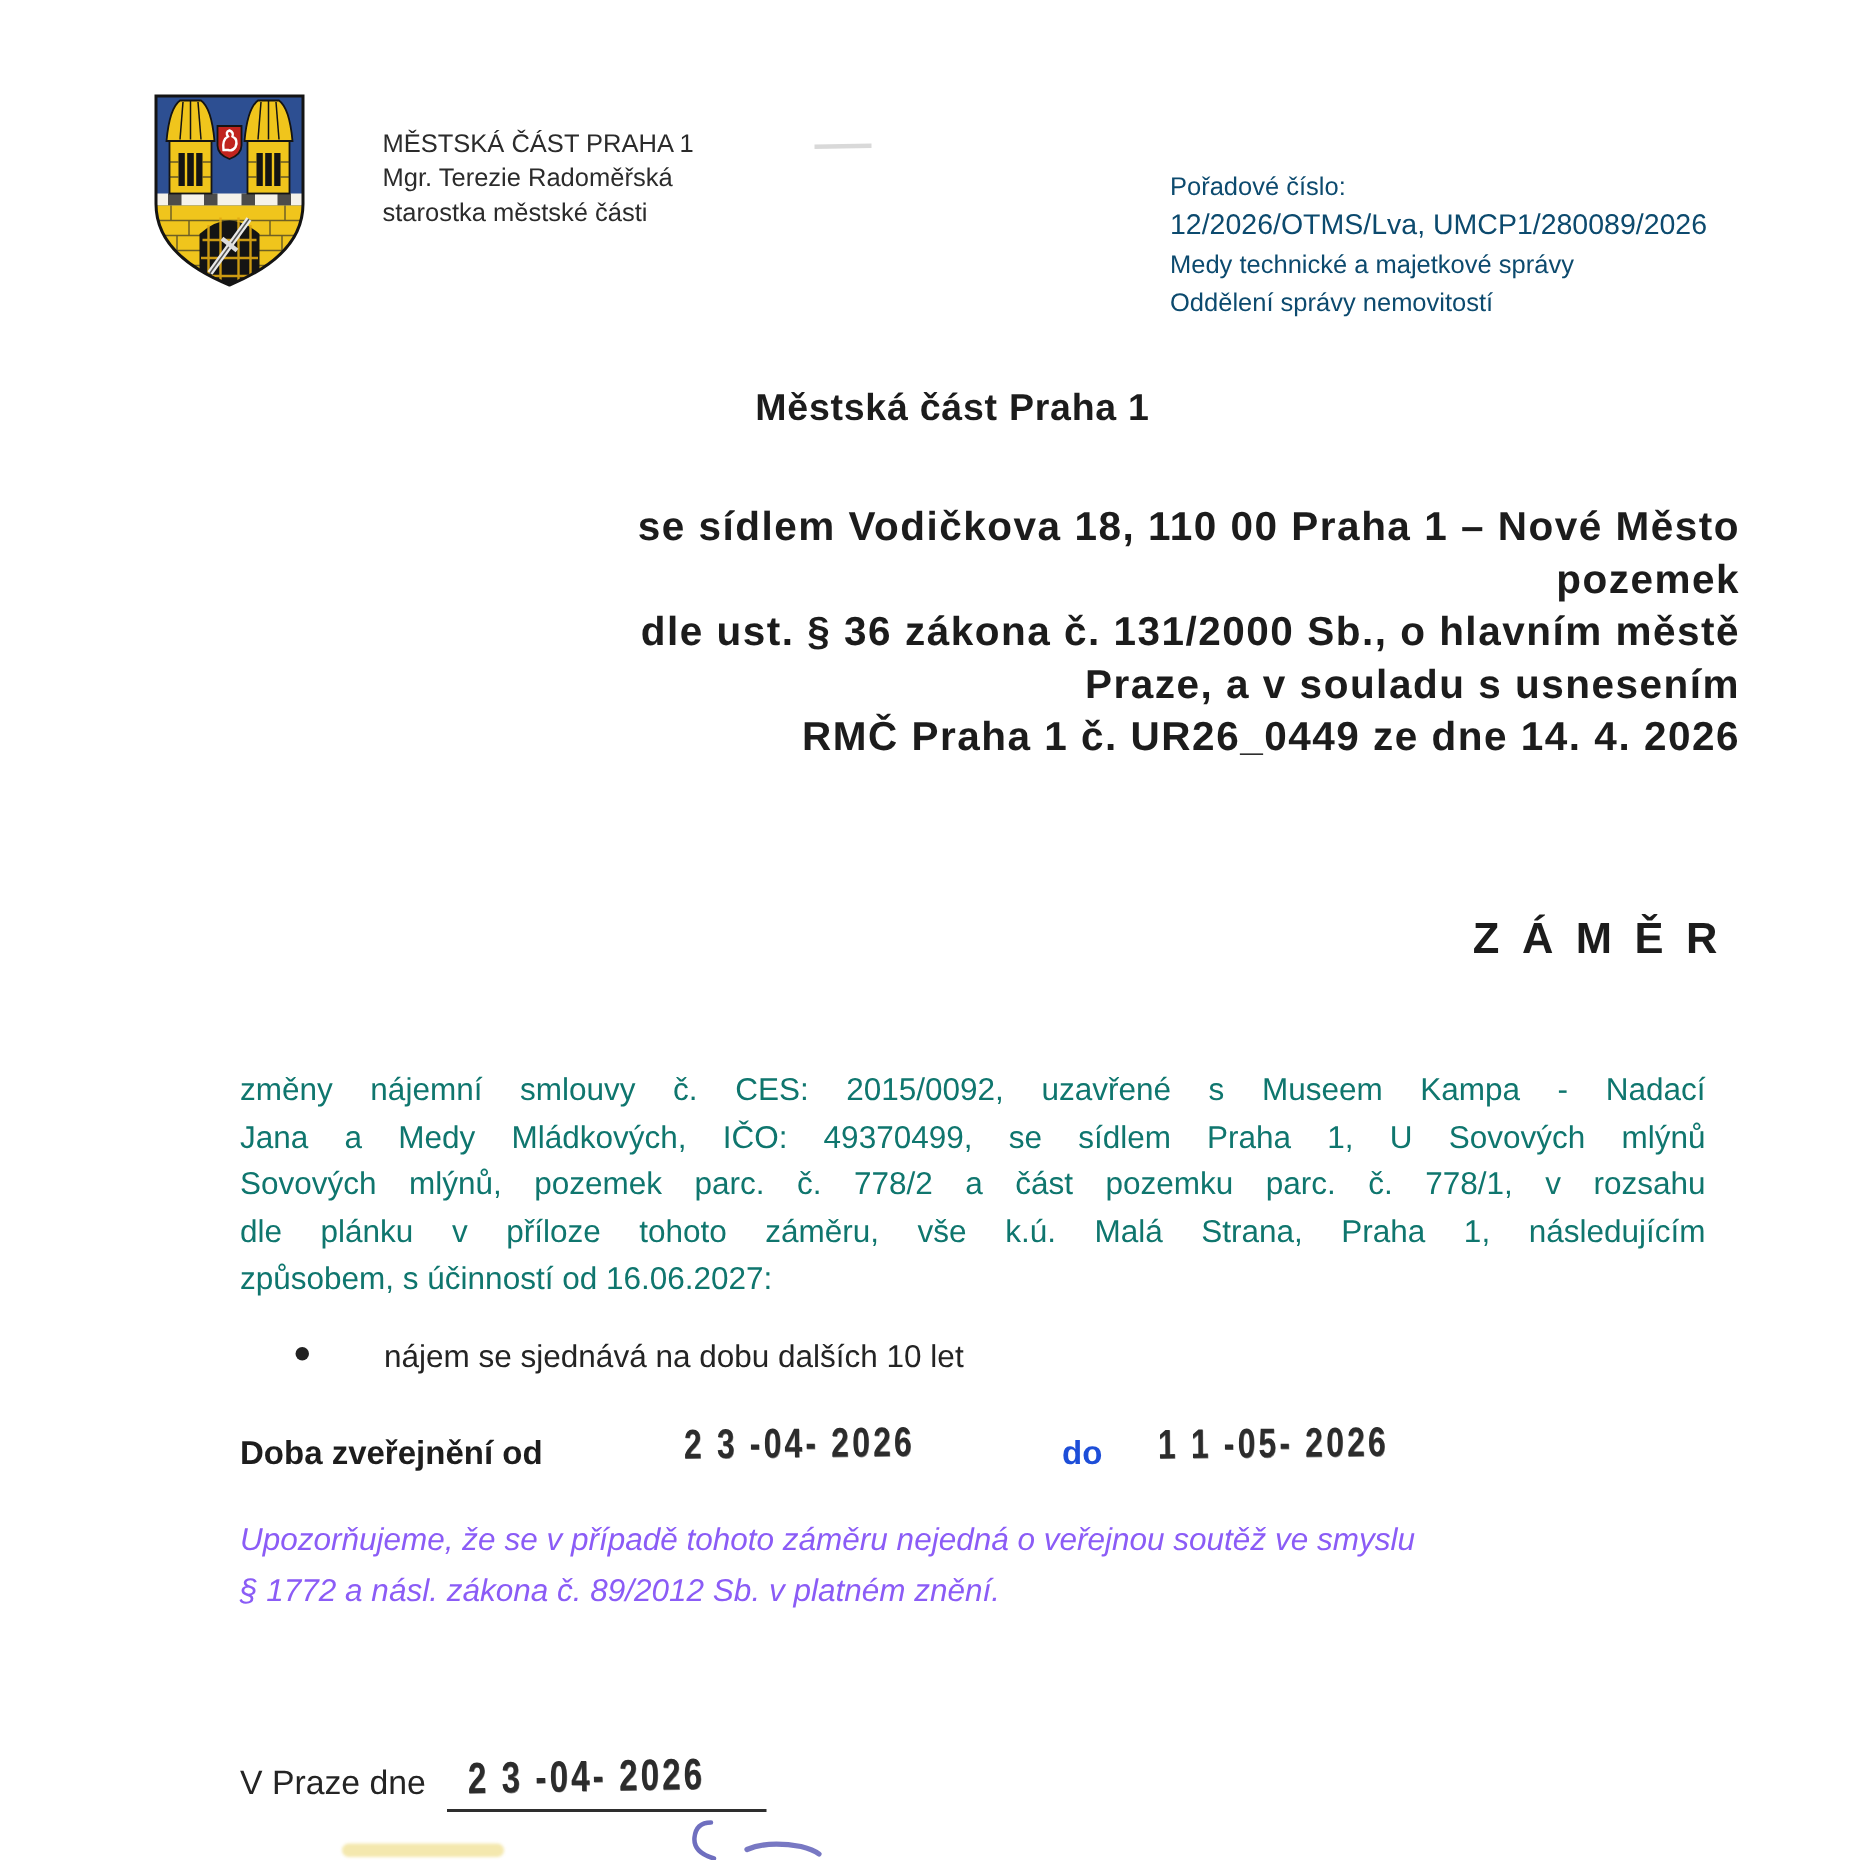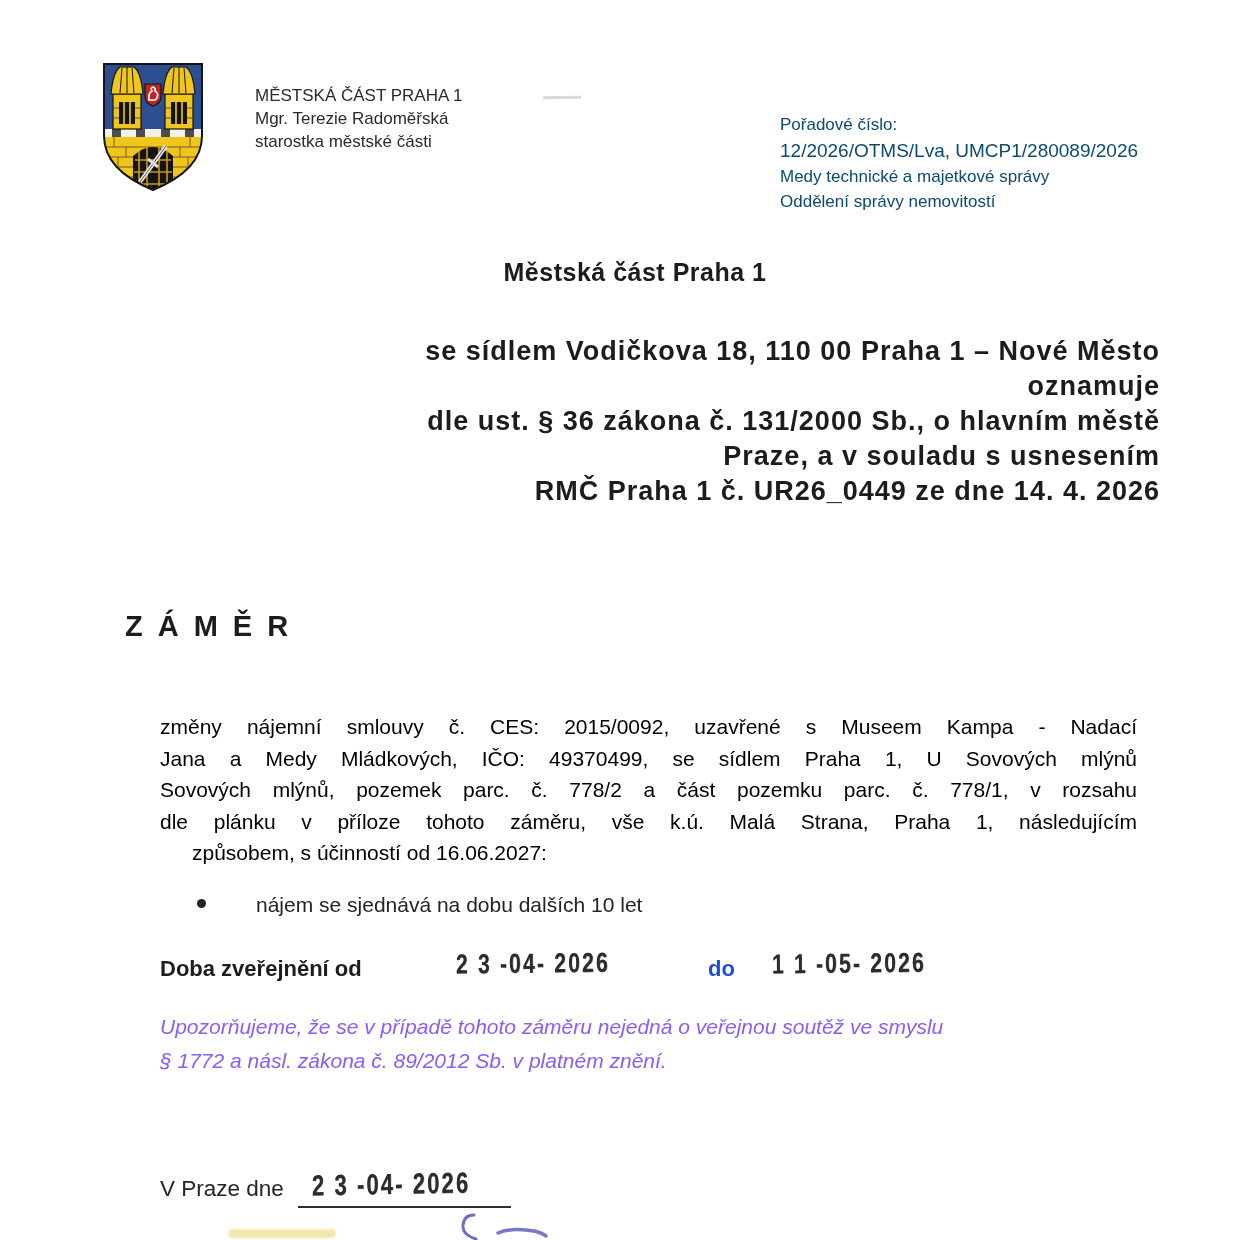--- a/index.html
+++ b/index.html
@@ -19,28 +19,28 @@
   .hdr-right .ref-number { font-size:19px; line-height:27px; }
   .hdr-right .ref-dept, .hdr-right .ref-unit { font-size:17px; line-height:25px; }
 
   .scan-artifact { left:543px; top:96px; width:38px; height:3px; background:#b9b9b9; opacity:.55; transform:rotate(-1deg); }
 
   
   .title-block { left:110px; top:258px; width:1050px; text-align:center; font-weight:700; color:#1c1c1c; }
   .title-line1 { font-size:25px; letter-spacing:.5px; margin-bottom:47px; }
   .title-rest  { font-size:27px; letter-spacing:1px; line-height:35px;text-align:right; }
 
-  .zamer { left:110px; top:610px; width:1050px; text-align:left;
+  .zamer { left:110px; top:610px; width:1050px; text-align:right;
            font-size:29px; font-weight:700; letter-spacing:15px; padding-left:15px;
            color:#1c1c1c; box-sizing:border-box; }
 
   
-  .body-par { left:160px; top:711px; width:977px; font-size:21px; line-height:31.5px; color:#000000; }
+  .body-par { left:160px; top:711px; width:977px; font-size:21px; line-height:31.5px; color:#0f766e; }
   .body-line { text-align:justify; text-align-last:justify; white-space:nowrap; }
-  .body-line.last { text-align-last:left;margin-left:32px; }
+  .body-line.last { text-align-last:left; }
 
   .bullet-row { left:160px; top:893px; font-size:21px; color:#242424; display:flex; align-items:baseline;gap:31px; }
   .bullet-dot { display:inline-block; width:9px; height:9px; border-radius:50%; background:#222;
                 margin-left:37px; margin-right:19px; position:relative; top:-4px; }
 
   
   .pub-label-from { left:160px; top:956px; font-size:22px; font-weight:700; color:#1d1d1d; }
   .pub-label-to   { left:708px; top:956px; font-size:22px; font-weight:700; color:#1d4ed8; }
 
   .stamp { display:inline-block; font-weight:700; color:#2c2c2c;
@@ -162,21 +162,21 @@
   <div class="abs hdr-right">
     <div class="ref-label">Pořadové číslo:</div>
     <div class="ref-number">12/2026/OTMS/Lva, UMCP1/280089/2026</div>
     <div class="ref-dept">Medy technické a majetkové správy</div>
     <div class="ref-unit">Oddělení správy nemovitostí</div>
   </div>
 
   <div class="abs title-block">
     <div class="title-line1">Městská část Praha 1</div>
     <div class="title-rest">se sídlem Vodičkova 18, 110 00 Praha 1 – Nové Město</div>
-    <div class="title-rest">oznamuje</div>
+    <div class="title-rest">pozemek</div>
     <div class="title-rest">dle ust. § 36 zákona č. 131/2000 Sb., o hlavním městě</div>
     <div class="title-rest">Praze, a v souladu s usnesením</div>
     <div class="title-rest">RMČ Praha 1 č. UR26_0449 ze dne 14. 4. 2026</div>
   </div>
 
   <div class="abs zamer">ZÁMĚR</div>
 
   <div class="abs body-par">
     <div class="body-line">změny nájemní smlouvy č. CES: 2015/0092, uzavřené s Museem Kampa - Nadací</div>
     <div class="body-line">Jana a Medy Mládkových, IČO: 49370499, se sídlem Praha 1, U Sovových mlýnů</div>

